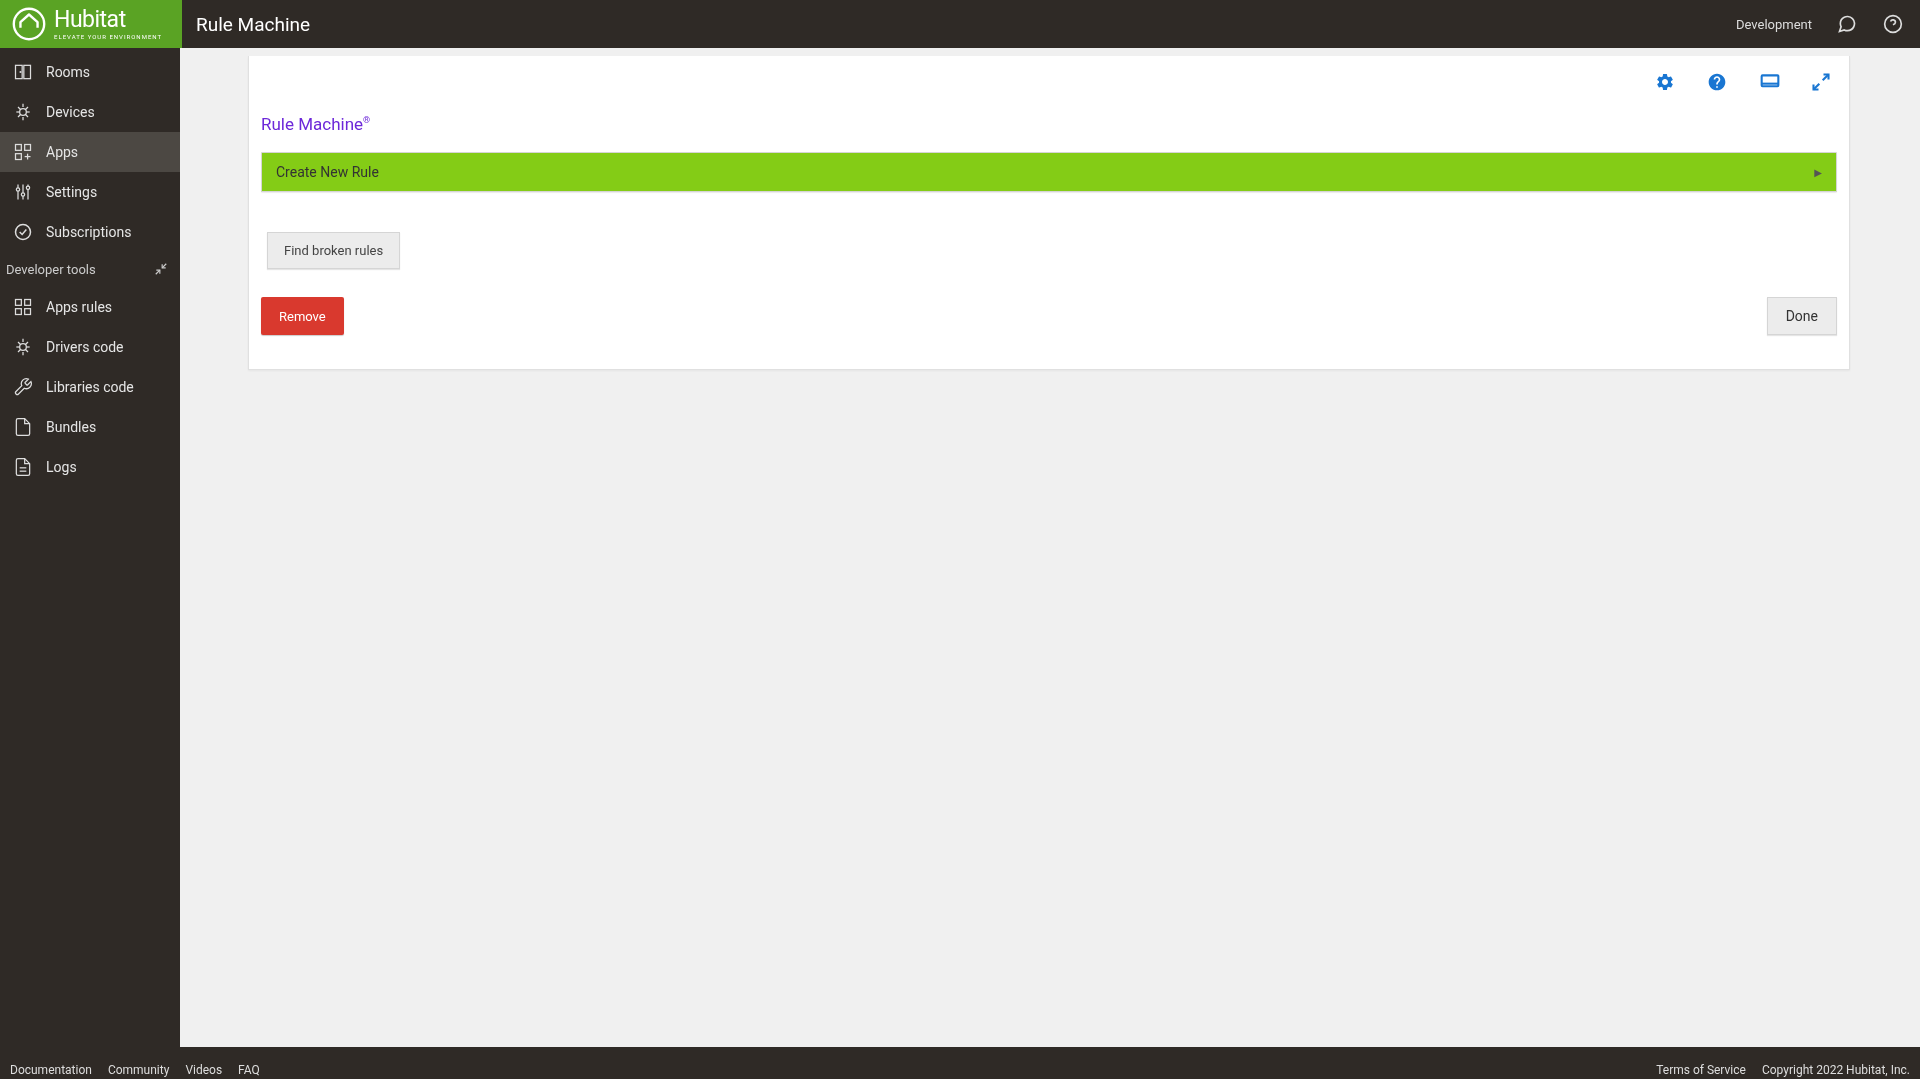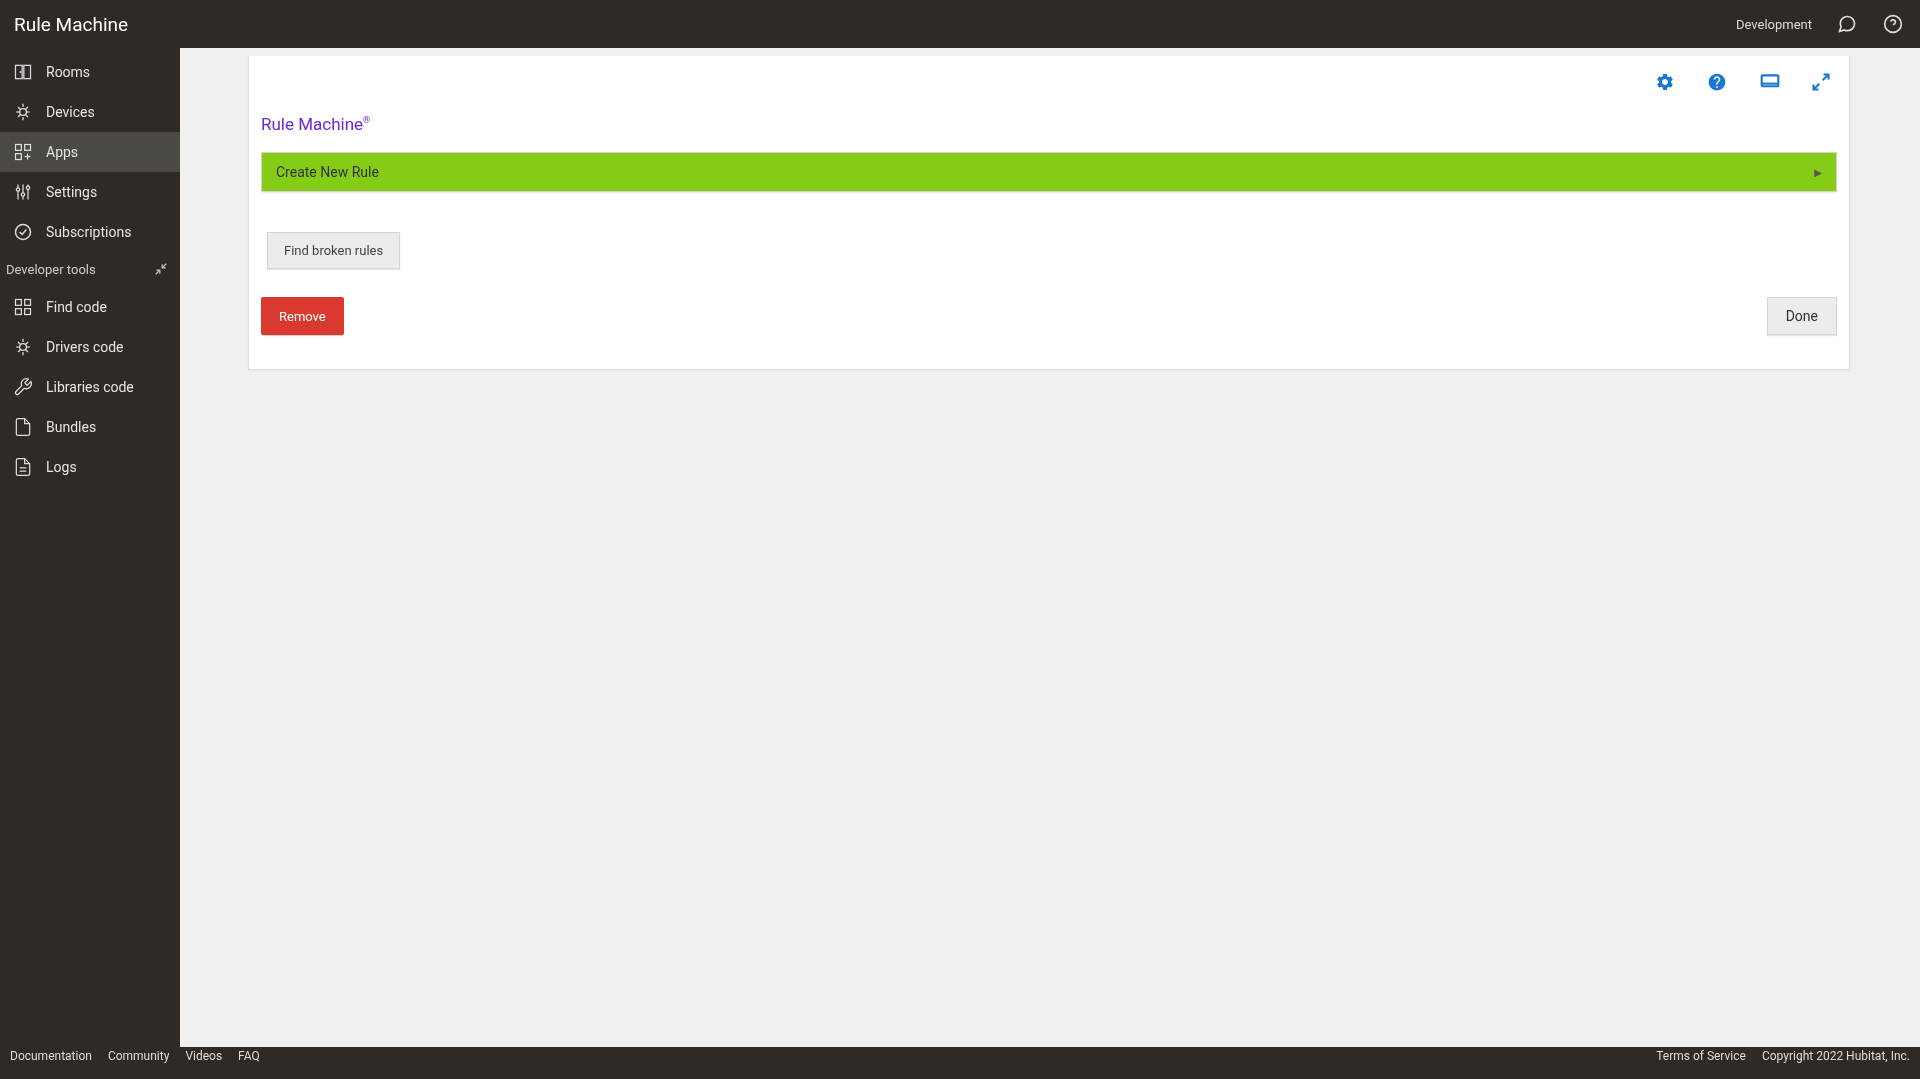--- a/index.html
+++ b/index.html
@@ -212,21 +212,21 @@
       position: absolute;
       left: 200px;
       top: 96px;
       width: 58px;
       height: 46px;
     }
     .footer {
       height: 28px;
       background: #2f2a26;
       display: flex;
-      align-items: flex-end;
+      align-items: flex-start;
       justify-content: space-between;
       padding: 16px 10px;
       font-size: 12px;
       color: #ddd;
       position: absolute;
       bottom: 0;
       width: 100%;
     }
     .footer-left {
       display: flex;
@@ -238,20 +238,30 @@
     .footer-right {
       display: flex;
       gap: 16px;
     }
     svg { flex-shrink: 0; }
   </style>
 </head>
 <body>
 
 <div class="header">
+  <div class="logo-area">
+    <svg class="logo-svg" viewBox="0 0 40 40">
+      <circle cx="20" cy="20" r="16" fill="none" stroke="#fff" stroke-width="2.5"></circle>
+      <path d="M 11 24 L 11 18 L 20 10 L 29 18 L 29 24" fill="none" stroke="#fff" stroke-width="2.5" stroke-linejoin="round"></path>
+    </svg>
+    <div class="logo-text">
+      <span class="logo-name">Hubitat</span>
+      <span class="logo-tagline">ELEVATE YOUR ENVIRONMENT</span>
+    </div>
+  </div>
   <div class="page-title">Rule Machine</div>
   <div class="header-right">
     <span>Development</span>
     <div class="header-icon-btn">
       <svg width="20" height="20" viewBox="0 0 24 24" fill="none" stroke="#ddd" stroke-width="2">
           <path d="M21 11.5a8.38 8.38 0 0 1-.9 3.8 8.5 8.5 0 0 1-7.6 4.7 8.38 8.38 0 0 1-3.8-.9L3 21l1.9-5.7a8.38 8.38 0 0 1-.9-3.8 8.5 8.5 0 0 1 4.7-7.6 8.38 8.38 0 0 1 3.8-.9h.5a8.48 8.48 0 0 1 8 8v.5z"></path>
         </svg>
     </div>
     <div class="header-icon-btn">
       <svg width="20" height="20" viewBox="0 0 24 24" fill="none" stroke="#ddd" stroke-width="2">
@@ -340,21 +350,21 @@
 
     <div class="nav-item">
       <span class="icon-slot">
         <svg width="20" height="20" viewBox="0 0 24 24" fill="none" stroke="#ddd" stroke-width="1.5">
             <rect x="3" y="3" width="7" height="7"></rect>
             <rect x="14" y="3" width="7" height="7"></rect>
             <rect x="3" y="14" width="7" height="7"></rect>
             <rect x="14" y="14" width="7" height="7"></rect>
           </svg>
       </span>
-      <span>Find code</span>
+      <span>Apps rules</span>
     </div>
     <div class="nav-item">
       <span class="icon-slot">
         <svg width="20" height="20" viewBox="0 0 24 24" fill="none" stroke="#ddd" stroke-width="1.5">
             <circle cx="12" cy="12" r="4"></circle>
             <line x1="12" y1="2" x2="12" y2="6"></line>
             <line x1="12" y1="18" x2="12" y2="22"></line>
             <line x1="4" y1="12" x2="8" y2="12"></line>
             <line x1="16" y1="12" x2="20" y2="12"></line>
             <line x1="6" y1="6" x2="9" y2="9"></line>

